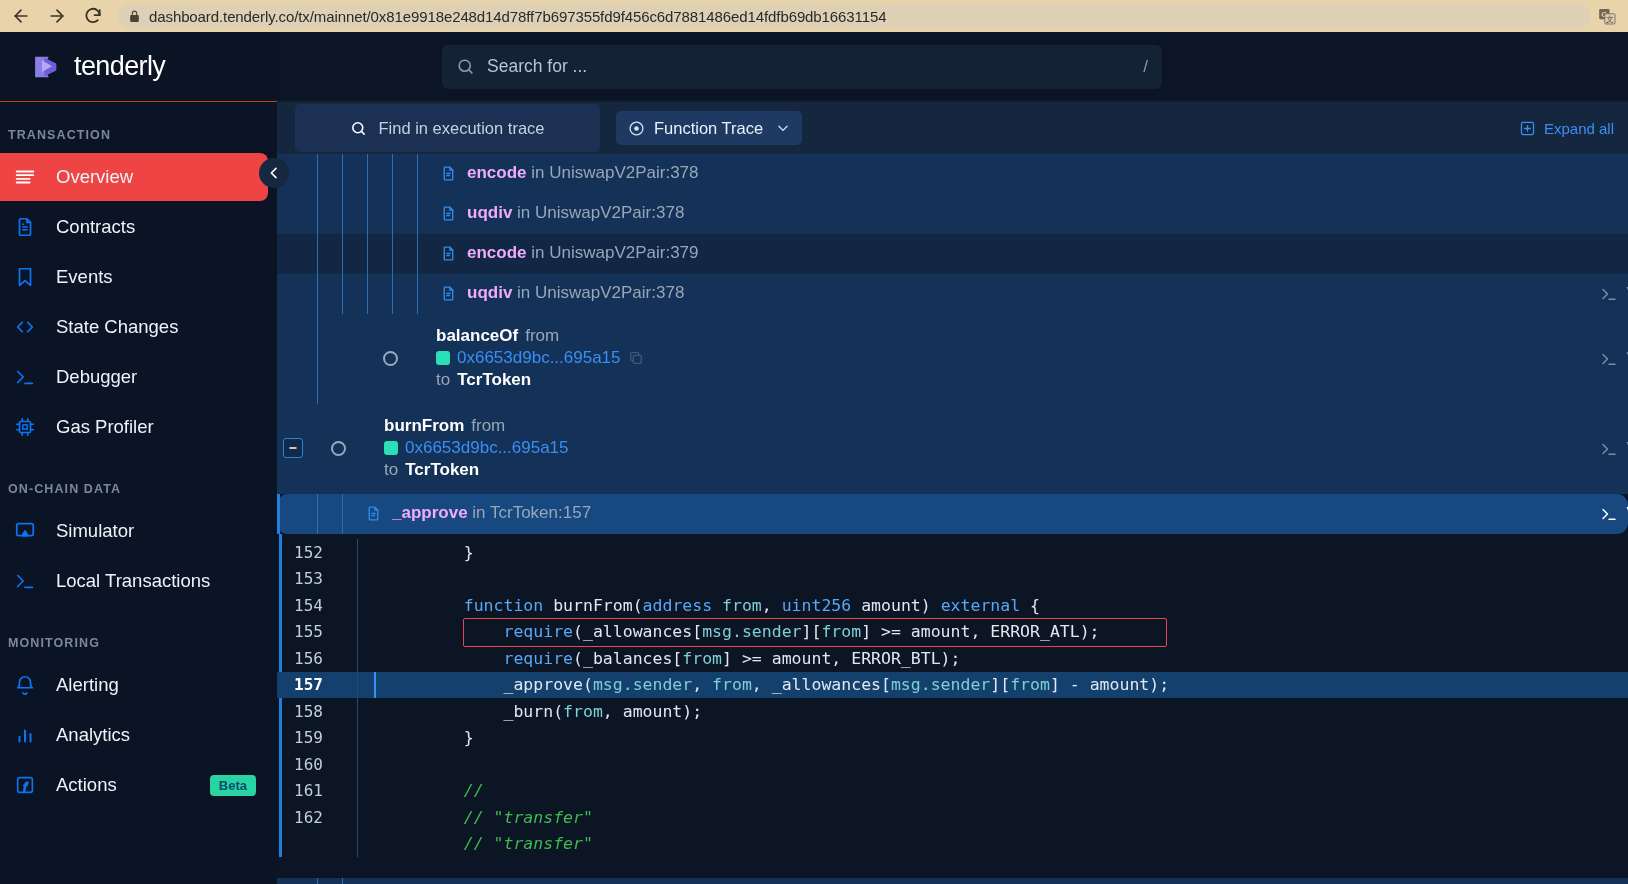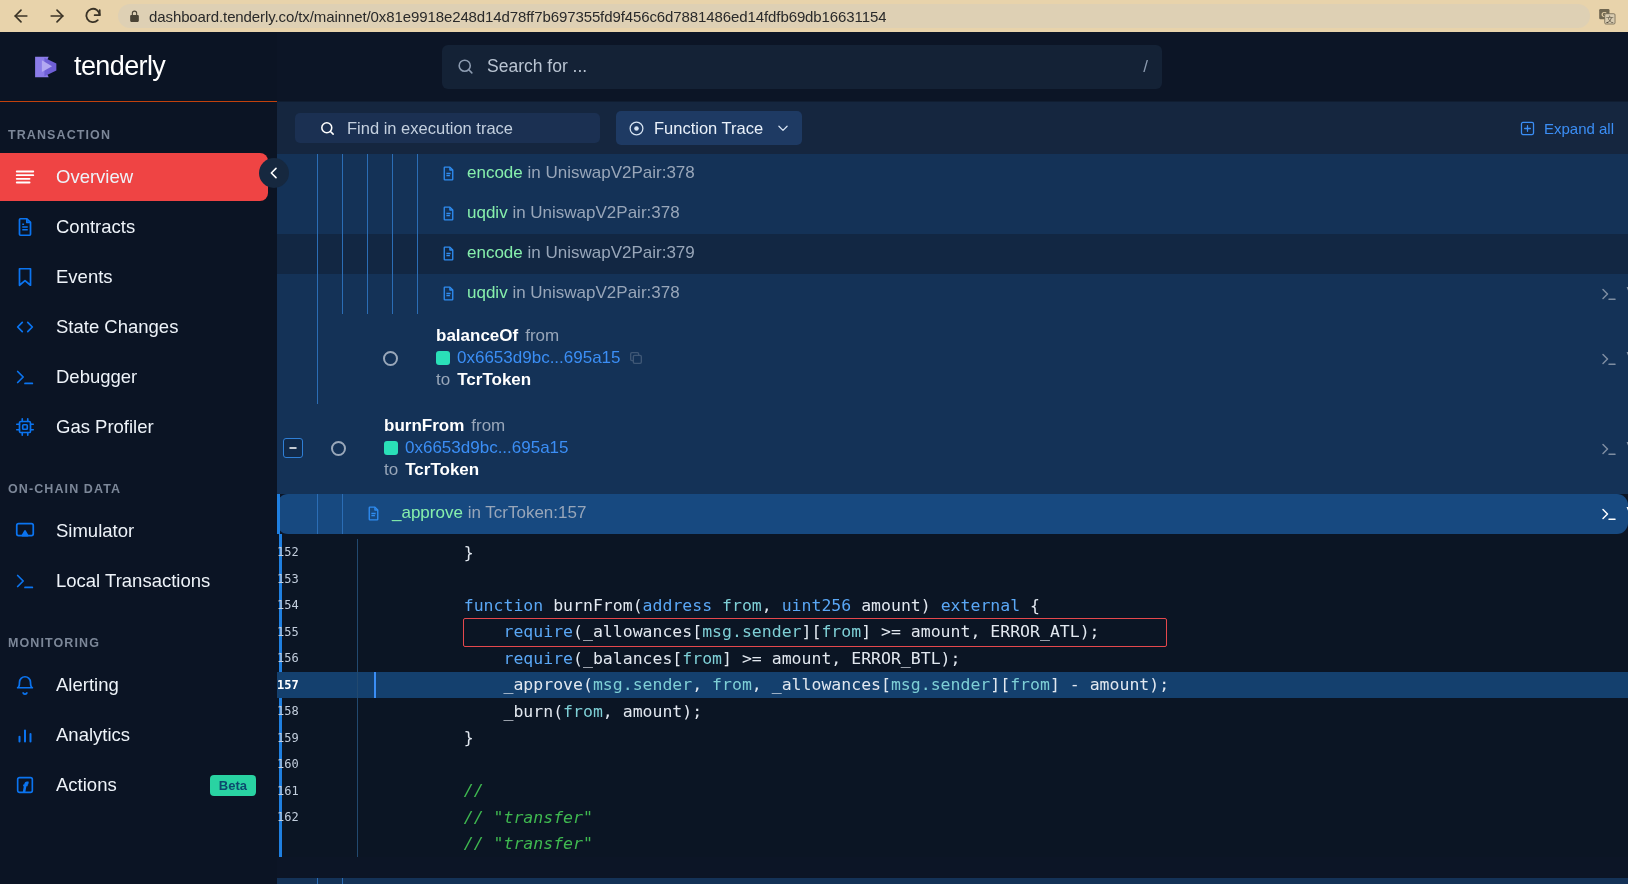--- a/index.html
+++ b/index.html
@@ -142,25 +142,25 @@
   .global-search .gs-slash { color: #8c9bb0; font-size: 17px; flex: none; }
 
   .toolbar {
     height: 52px; flex: none;
     background: #15263f;
     display: flex; align-items: center;
     padding-left: 18px;
     gap: 16px;
   }
   .find-box {
-    width: 305px; height: 30px;
+    width: 305px; height: 48px;
     background: #1b3052;
     border-radius: 5px;
     display: flex; align-items: center;
-    padding: 0 24px; gap: 11px;
+    padding: 0 24px; gap: 11px; justify-content: center;
   }
   .find-box .fb-icon { color: #ffffff; display: flex; flex: none; }
   .find-box .fb-ph { color: #c4d0df; font-size: 16.5px; }
   .trace-select {
     height: 34px;
     background: #1e3a63;
     border-radius: 5px;
     display: flex; align-items: center;
     padding: 0 12px; gap: 9px;
     color: #eaf1fa; font-size: 16.5px;
@@ -202,21 +202,21 @@
   .row-body {
     position: relative; z-index: 2;
     display: flex; align-items: center;
     gap: 10px;
     flex: 1 1 auto;
     min-width: 0;
     padding: 9px 0;
   }
   .file-icon { flex: none; display: flex; color: #2f8cf0; }
   .fn-text { font-size: 17px; color: #98a6b9; white-space: nowrap; }
-  .fn-text b { color: #86efac; font-weight: normal; }
+  .fn-text b { color: #f0abfc; font-weight: bold; }
   .view-dbg {
     position: absolute; right: 0; top: 0;
     height: 100%;
     display: flex; align-items: center; gap: 9px;
     padding-right: 0;
     color: #7e8da1; font-size: 17px; white-space: nowrap;
     z-index: 3;
   }
   .view-dbg.bright { color: #ffffff; }
   .view-dbg .vd-icon { display: flex; }
@@ -264,23 +264,23 @@
   }
   .code-line.hl { background: #14406e; }
   .code-line.hl .ln { color: #ffffff; font-weight: bold; }
   .code-line.hl::before {
     content: ""; position: absolute;
     left: 97px; top: 0; bottom: 0; width: 2px;
     background: #3b8ef5;
   }
   .ln {
     width: 80px; flex: none;
-    text-align: left;
+    text-align: center;
     padding-right: 17px;
-    color: #c3cedd; font-size: 12px;
+    color: #c3cedd; font-size: 16px;
   }
   .gutter-line {
     width: 1px; align-self: stretch; flex: none;
     background: #22496f;
     margin-right: 0;
   }
   .code-txt {
     font-size: 16.5px; color: #e2e8f0;
     white-space: pre; padding-left: 66px;
     position: relative;

